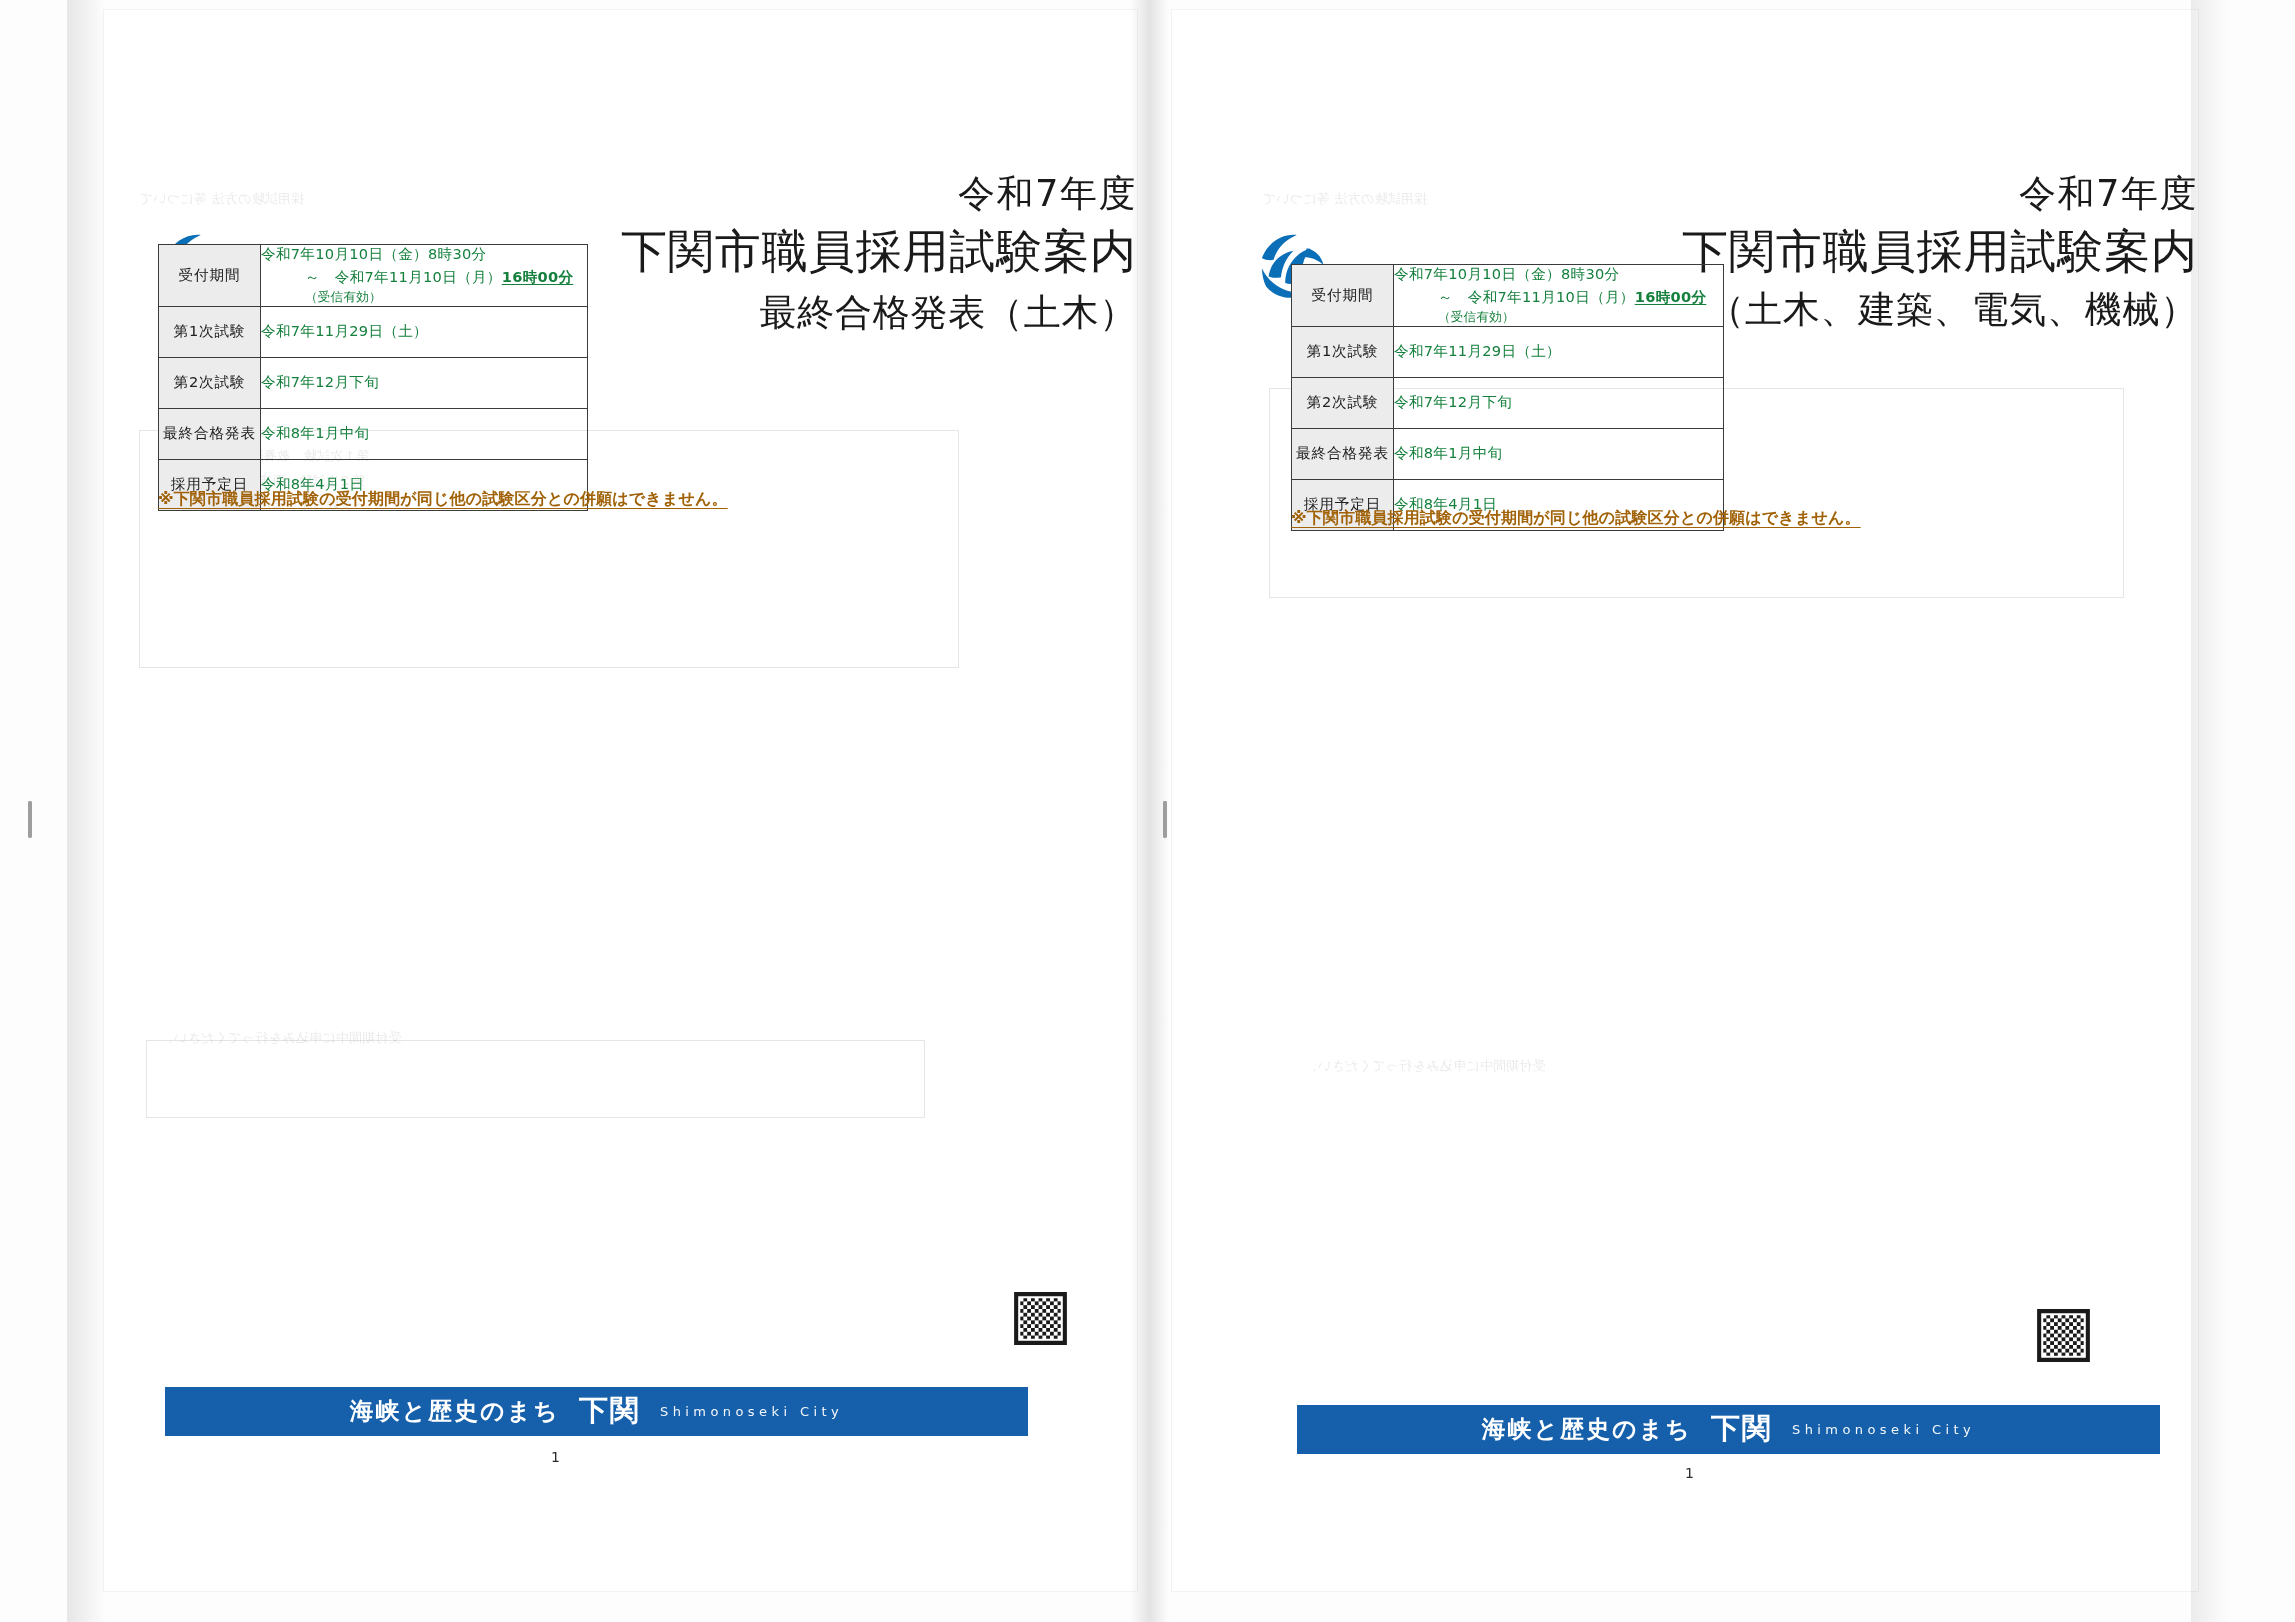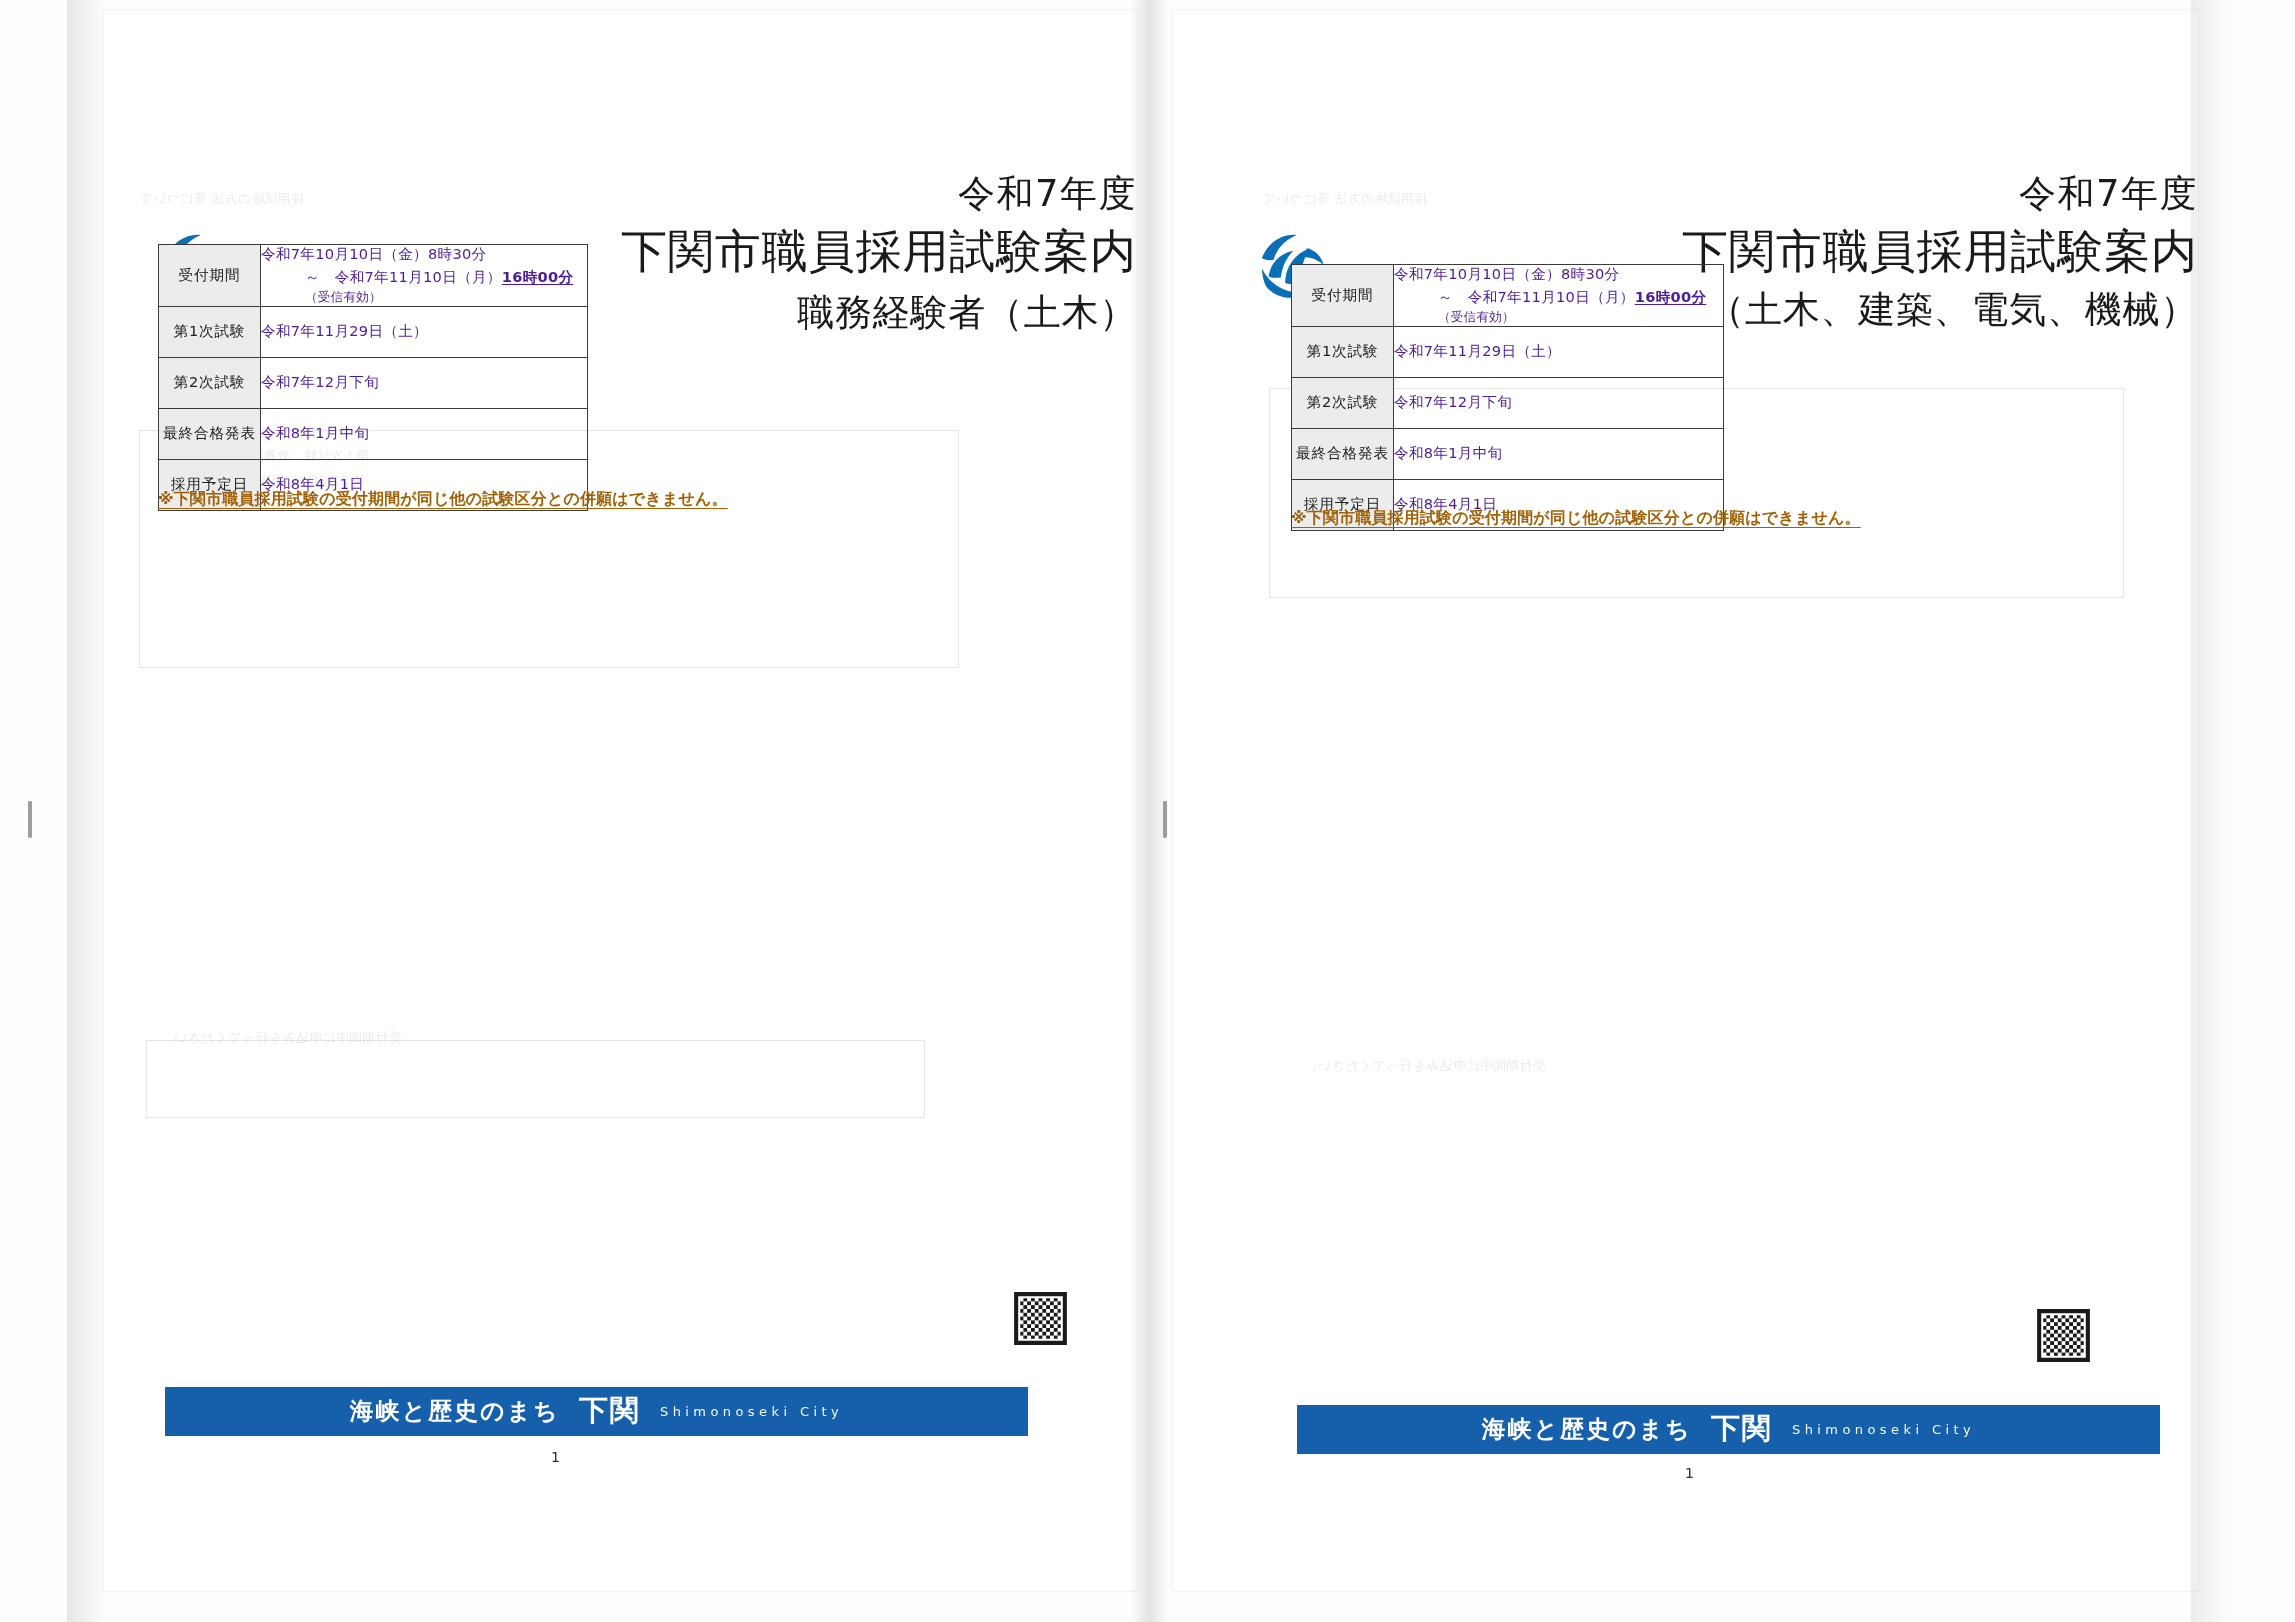--- a/index.html
+++ b/index.html
@@ -122,21 +122,21 @@
     width: 101px;
     text-align: center;
     background: #ececec;
     letter-spacing: .06em;
     font-size: 14.6px;
     color: #202020;
   }
   td.val {
     padding: 0 0 0 9.7px;
     letter-spacing: .02em;
-    color: #4c1d95;
+    color: #15803d;
   }
   .row-tall td { height: 58px; }
   .row td { height: 50px; }
 
   .val-line2 {
     display: block;
     margin-top: 4.2px;
     padding-left: 44px;
   }
   .u-bold {
@@ -275,21 +275,21 @@
       <path d="M20 62c2-16 14-28 30-31 -9 9 -14 20 -15 32 -5 1 -10 1 -15 -1z" fill="#0b6fb8"></path>
       <path d="M40 70c0-20 12-36 30-42 -8 12 -12 26 -11 40 -6 3 -13 4 -19 2z" fill="#0b6fb8"></path>
       <path d="M12 52c10 22 34 34 58 28 -16 12 -40 10 -53 -6 -3 -6 -5 -14 -5 -22z" fill="#0b6fb8"></path>
       <path d="M66 28c10 2 18 10 20 20 -7 -6 -15 -9 -23 -9 1 -4 2 -8 3 -11z" fill="#0b6fb8"></path>
     </svg>
 
     <div class="header">
       <div class="title-block">
         <div class="title-line1">令和7年度</div>
         <div class="title-line2">下関市職員採用試験案内</div>
-        <div class="title-line3">職務経験者（土木）</div>
+        <div class="title-line3">最終合格発表（土木）</div>
       </div>
     </div>
 
     <div class="sched-wrap">
       <table class="sched">
         <tbody>
           <tr class="row-tall">
             <td class="lbl">受付期間</td>
             <td class="val">
               <span>令和7年10月10日（金）8時30分</span>

